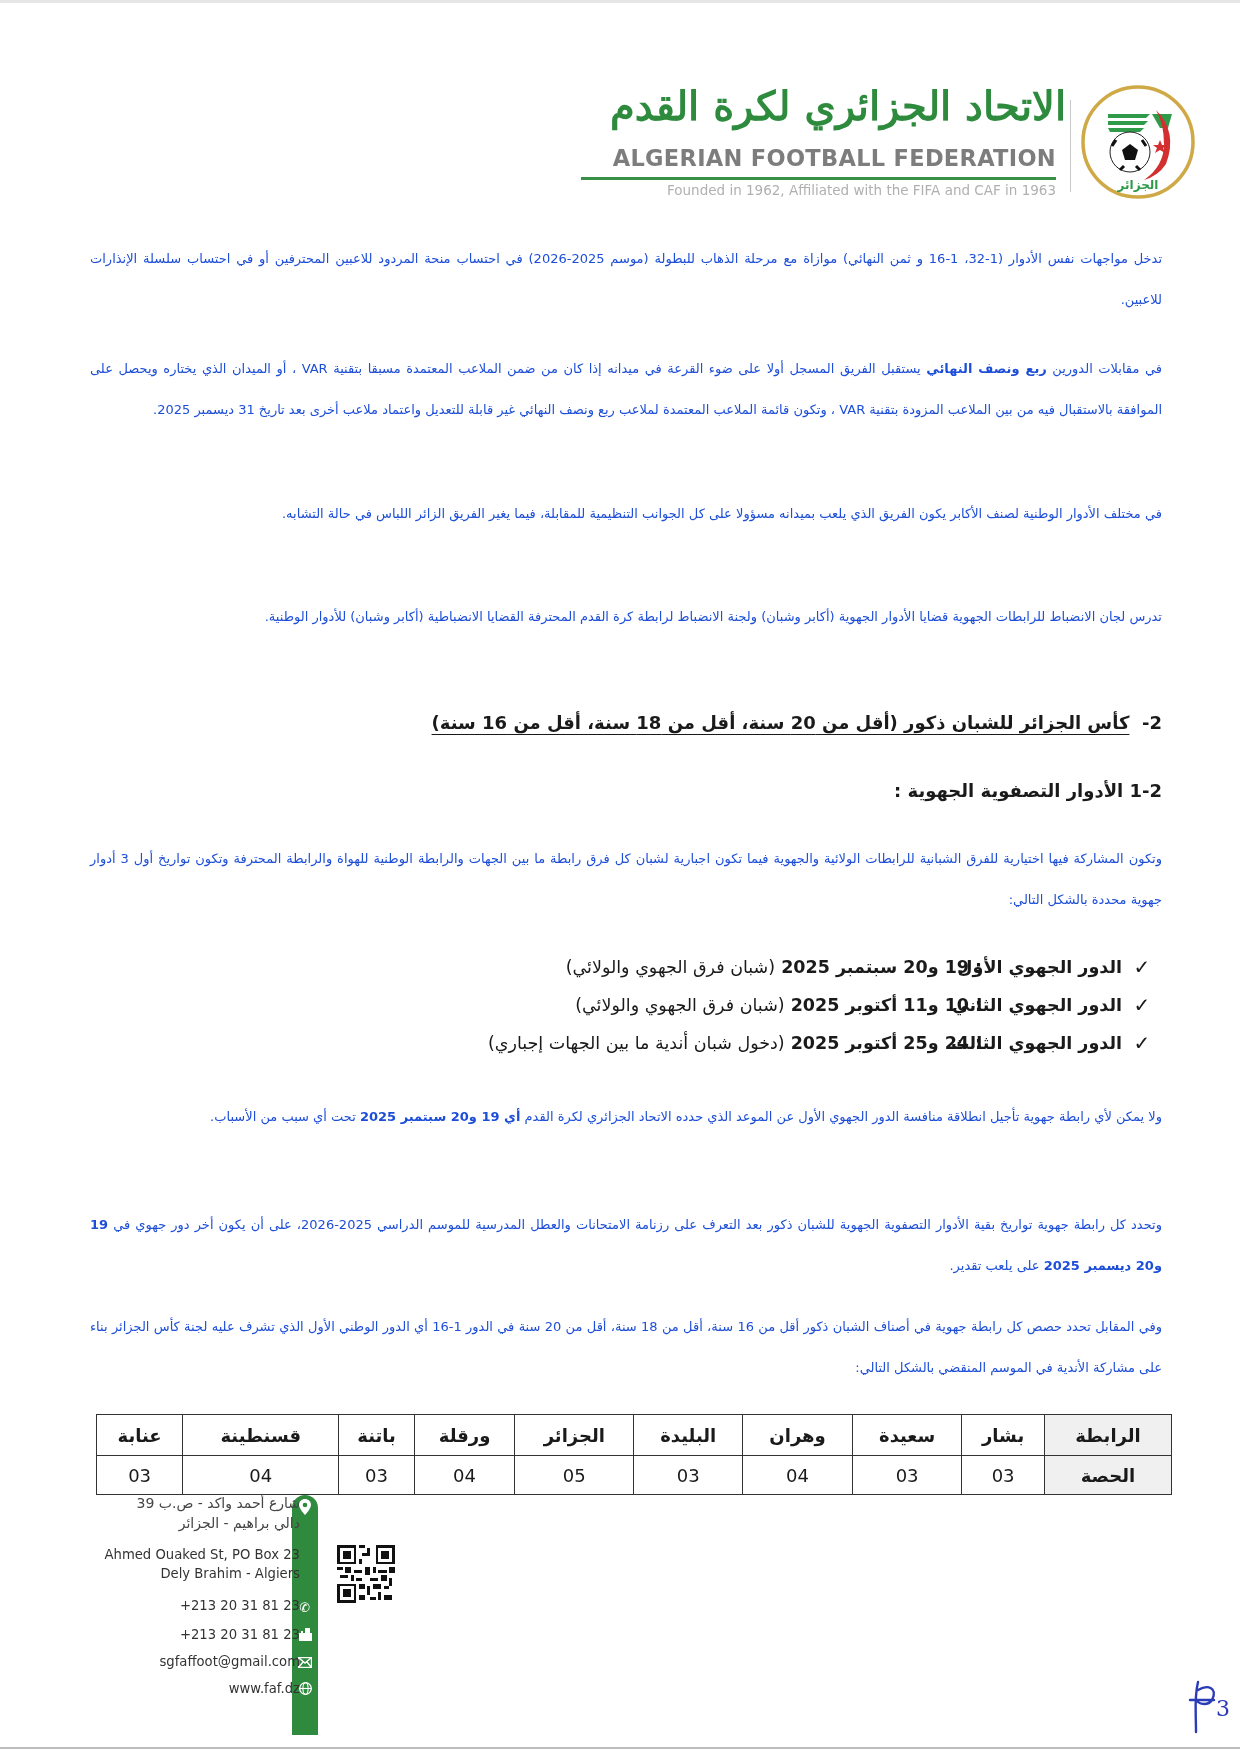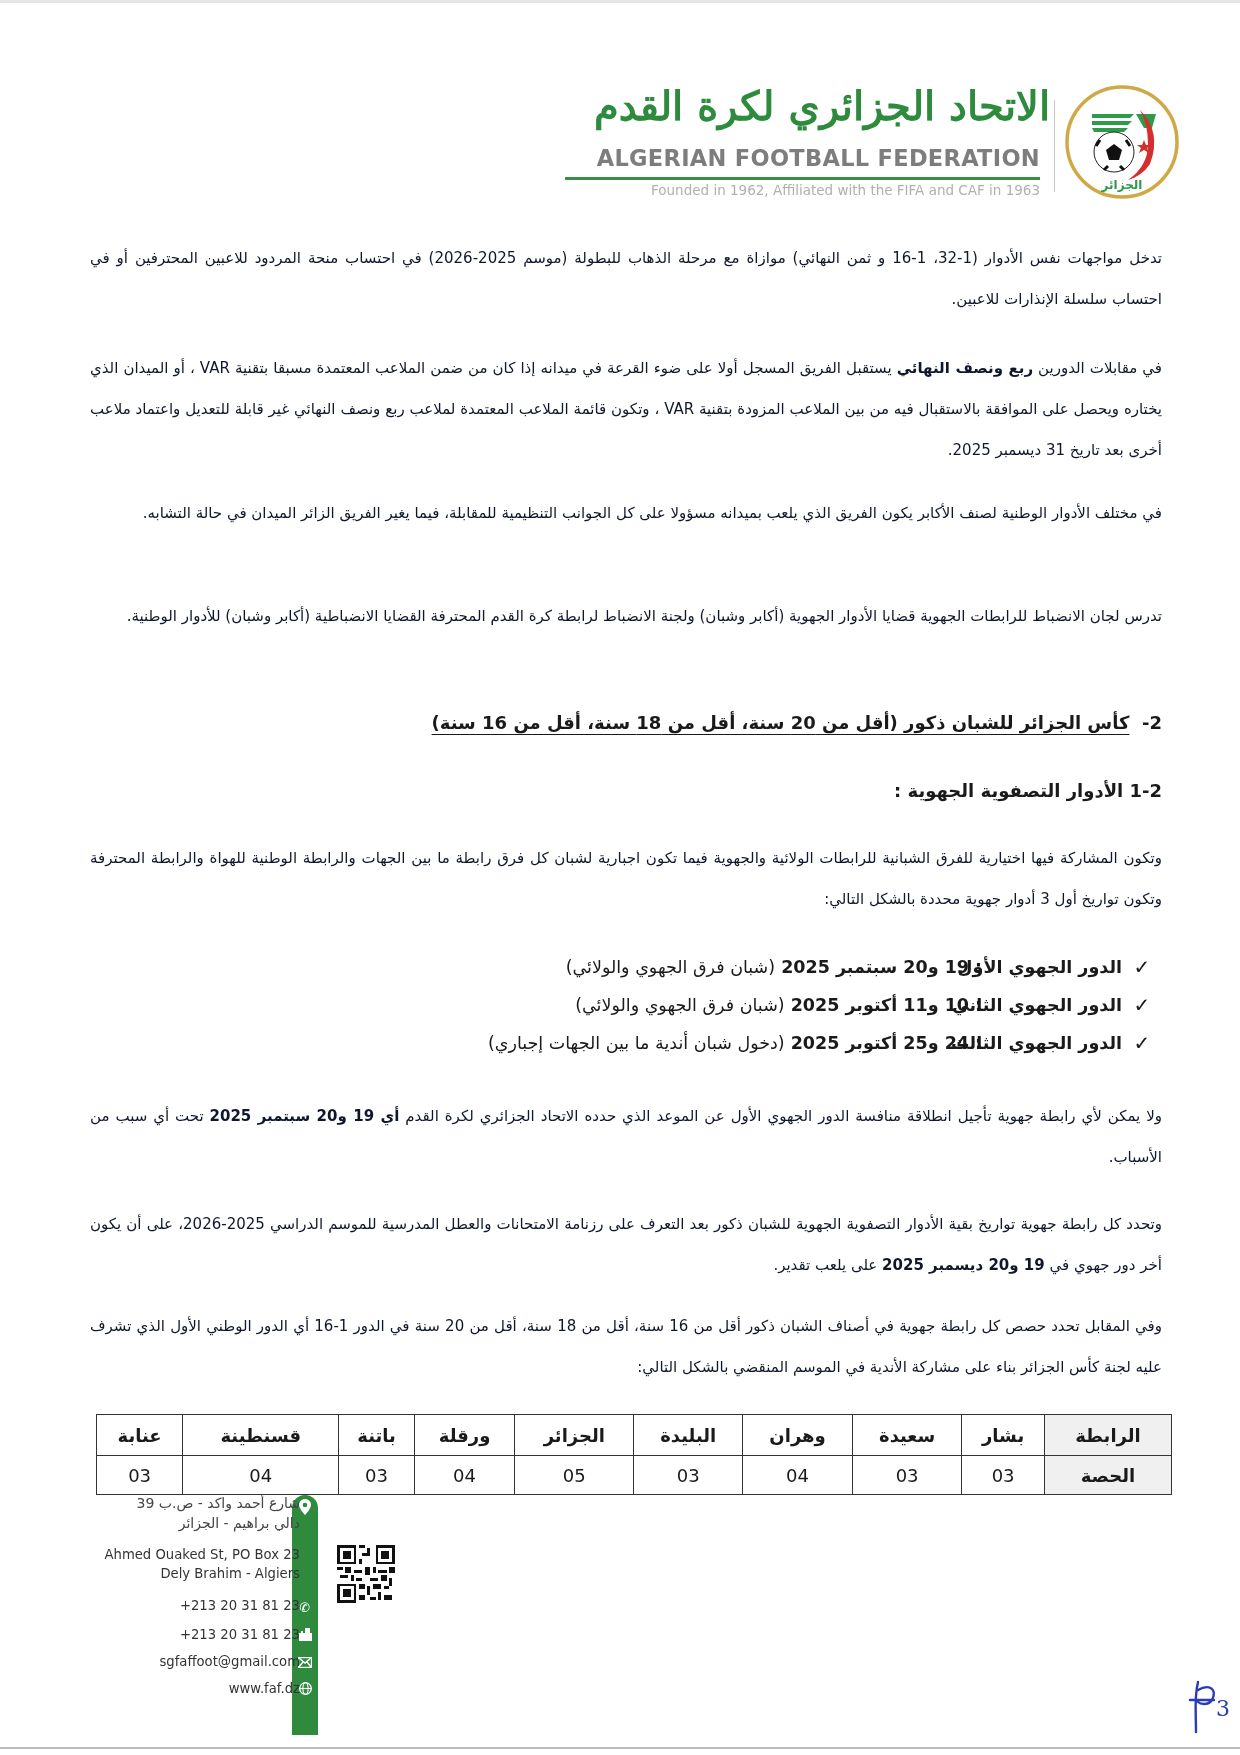--- a/index.html
+++ b/index.html
@@ -4,40 +4,40 @@
 <style>
   html, body { margin: 0; padding: 0; }
   body {
     width: 1240px; height: 1755px; background: #ffffff; position: relative; overflow: hidden;
     font-family: "DejaVu Sans", sans-serif; color: #1a1a1a;
   }
   .page-border-top { position: absolute; left: 0; top: 0; width: 1240px; height: 3px; background: #e6e6e6; }
   .page-border-bottom { position: absolute; left: 0; top: 1747px; width: 1240px; height: 2px; background: #bdbdbd; }
 
   
-  .header { position: absolute; top: 82px; left: 560px; width: 640px; height: 120px; text-decoration: underline; }
+  .header { position: absolute; top: 82px; left: 576px; width: 640px; height: 120px; text-decoration: underline; }
   .header-ar {
     position: absolute; right: 150px; top: 0; direction: rtl;
     font-family: "DejaVu Serif", serif; font-size: 40px; font-weight: bold; color: #2e8b3e; white-space: nowrap;
     letter-spacing: 1px;
   }
   .header-en {
     position: absolute; right: 160px; top: 63px; font-family: "DejaVu Sans", sans-serif;
     font-size: 22.5px; font-weight: bold; color: #7d7d7d; white-space: nowrap; letter-spacing: 0.3px; margin-left: 46px;
   }
   .header-rule { position: absolute; right: 160px; top: 95px; width: 475px; height: 3px; background: #3a8f46; }
   .header-sub {
     position: absolute; right: 160px; top: 100px; font-family: "DejaVu Sans", sans-serif;
     font-size: 13.5px; color: #b0b0b0; white-space: nowrap;
   }
   .header-vrule { position: absolute; right: 145px; top: 18px; width: 1px; height: 92px; background: #c9c9c9; }
   .logo { position: absolute; right: 20px; top: 2px; width: 116px; height: 116px; }
   .para {
     position: absolute; left: 90px; width: 1072px; direction: rtl; text-align: justify;
-    font-family: "DejaVu Sans", sans-serif; font-size: 15px; line-height: 41px; color: #0f172a;
+    font-family: "DejaVu Sans", sans-serif; font-size: 13px; line-height: 41px; color: #1d4ed8;
     text-align-last: right;
   }
   .para b { font-weight: bold; }
   .heading {
     position: absolute; right: 78px; direction: rtl; font-family: "DejaVu Sans", sans-serif;
     font-size: 18px; font-weight: bold; color: #1a1a1a; white-space: nowrap;
   }
   .heading u { text-decoration: underline; text-underline-offset: 5px; }
 
   .checklist { position: absolute; right: 78px; top: 948px; direction: rtl; }
@@ -107,21 +107,21 @@
     <text x="58" y="105" text-anchor="middle" font-size="12" fill="#2e9a4a" font-family="DejaVu Sans, sans-serif" font-weight="bold">الجزائر</text>
   </svg>
 </div>
 
 <div class="para" style="top:238px;">تدخل مواجهات نفس الأدوار (1-32، 1-16 و ثمن النهائي) موازاة مع مرحلة الذهاب للبطولة (موسم 2025-2026) في احتساب منحة المردود للاعبين المحترفين أو في احتساب سلسلة الإنذارات للاعبين.</div>
 
 <div class="para" style="top:348px;">
   <span>في مقابلات الدورين </span><b>ربع ونصف النهائي</b><span> يستقبل الفريق المسجل أولا على ضوء القرعة في ميدانه إذا كان من ضمن الملاعب المعتمدة مسبقا بتقنية VAR ، أو الميدان الذي يختاره ويحصل على الموافقة بالاستقبال فيه من بين الملاعب المزودة بتقنية  VAR ، وتكون قائمة الملاعب المعتمدة لملاعب ربع ونصف النهائي غير قابلة للتعديل  واعتماد ملاعب أخرى بعد تاريخ 31 ديسمبر 2025.</span>
 </div>
 
-<div class="para" style="top:493px;">في مختلف الأدوار الوطنية لصنف الأكابر  يكون الفريق الذي يلعب بميدانه مسؤولا على كل الجوانب التنظيمية للمقابلة، فيما يغير الفريق الزائر الميدان في حالة التشابه.</div>
+<div class="para" style="top:493px;">في مختلف الأدوار الوطنية لصنف الأكابر  يكون الفريق الذي يلعب بميدانه مسؤولا على كل الجوانب التنظيمية للمقابلة، فيما يغير الفريق الزائر اللباس في حالة التشابه.</div>
 
 <div class="para" style="top:596px;">تدرس لجان الانضباط للرابطات الجهوية قضايا الأدوار الجهوية (أكابر وشبان) ولجنة الانضباط لرابطة كرة القدم المحترفة القضايا الانضباطية (أكابر وشبان) للأدوار الوطنية.</div>
 
 <div class="heading" style="top:712px;">
   <span>2-</span>&nbsp;
   <u>كأس الجزائر للشبان ذكور (أقل من 20 سنة، أقل من 18  سنة، أقل من 16 سنة)</u>
 </div>
 
 <div class="heading" style="top:780px;">1-2 الأدوار التصفوية الجهوية :</div>
 

